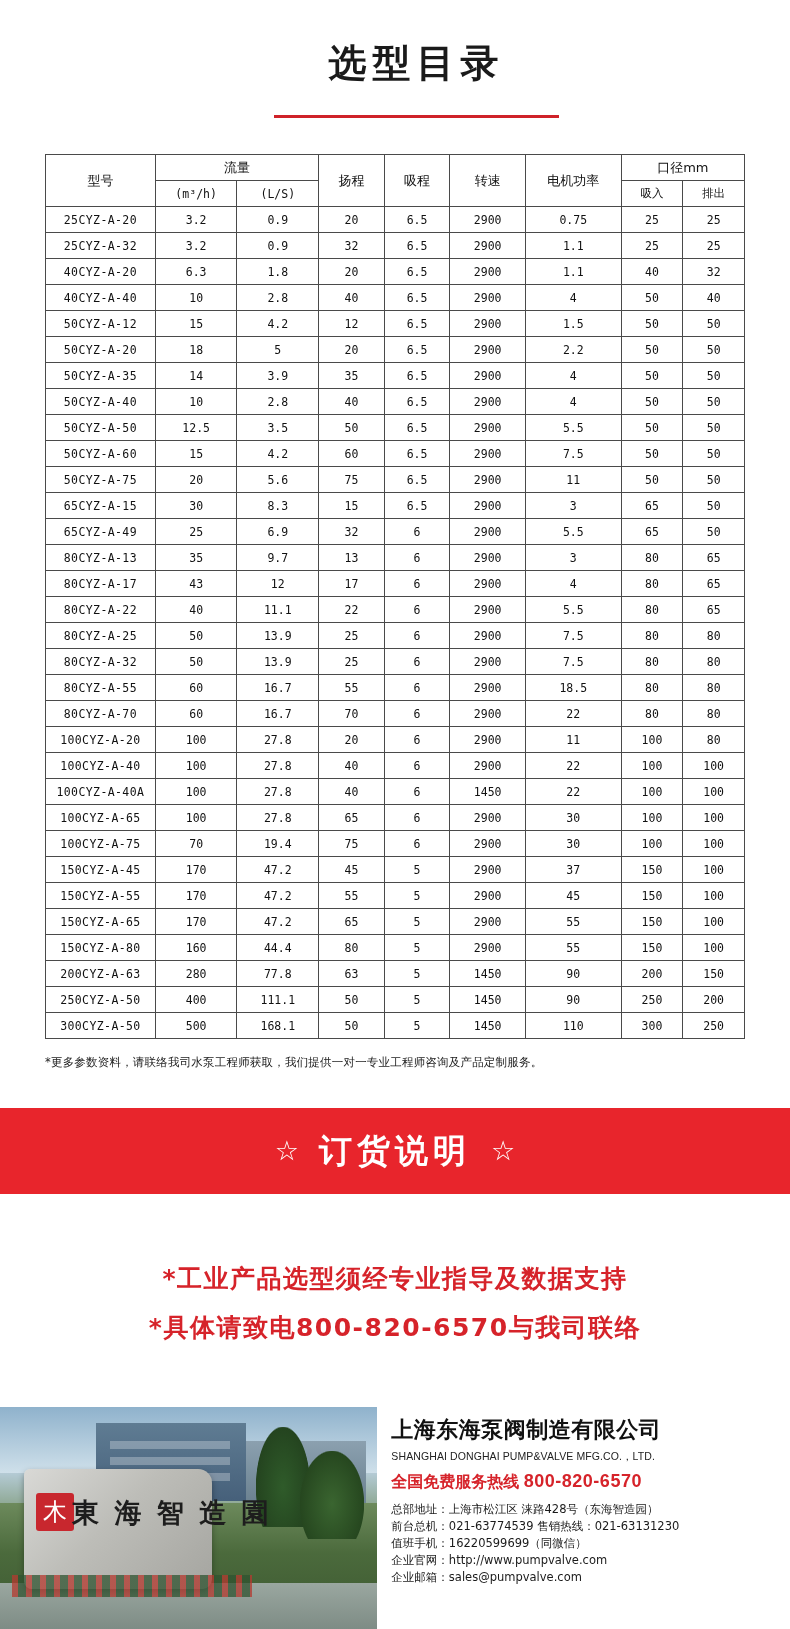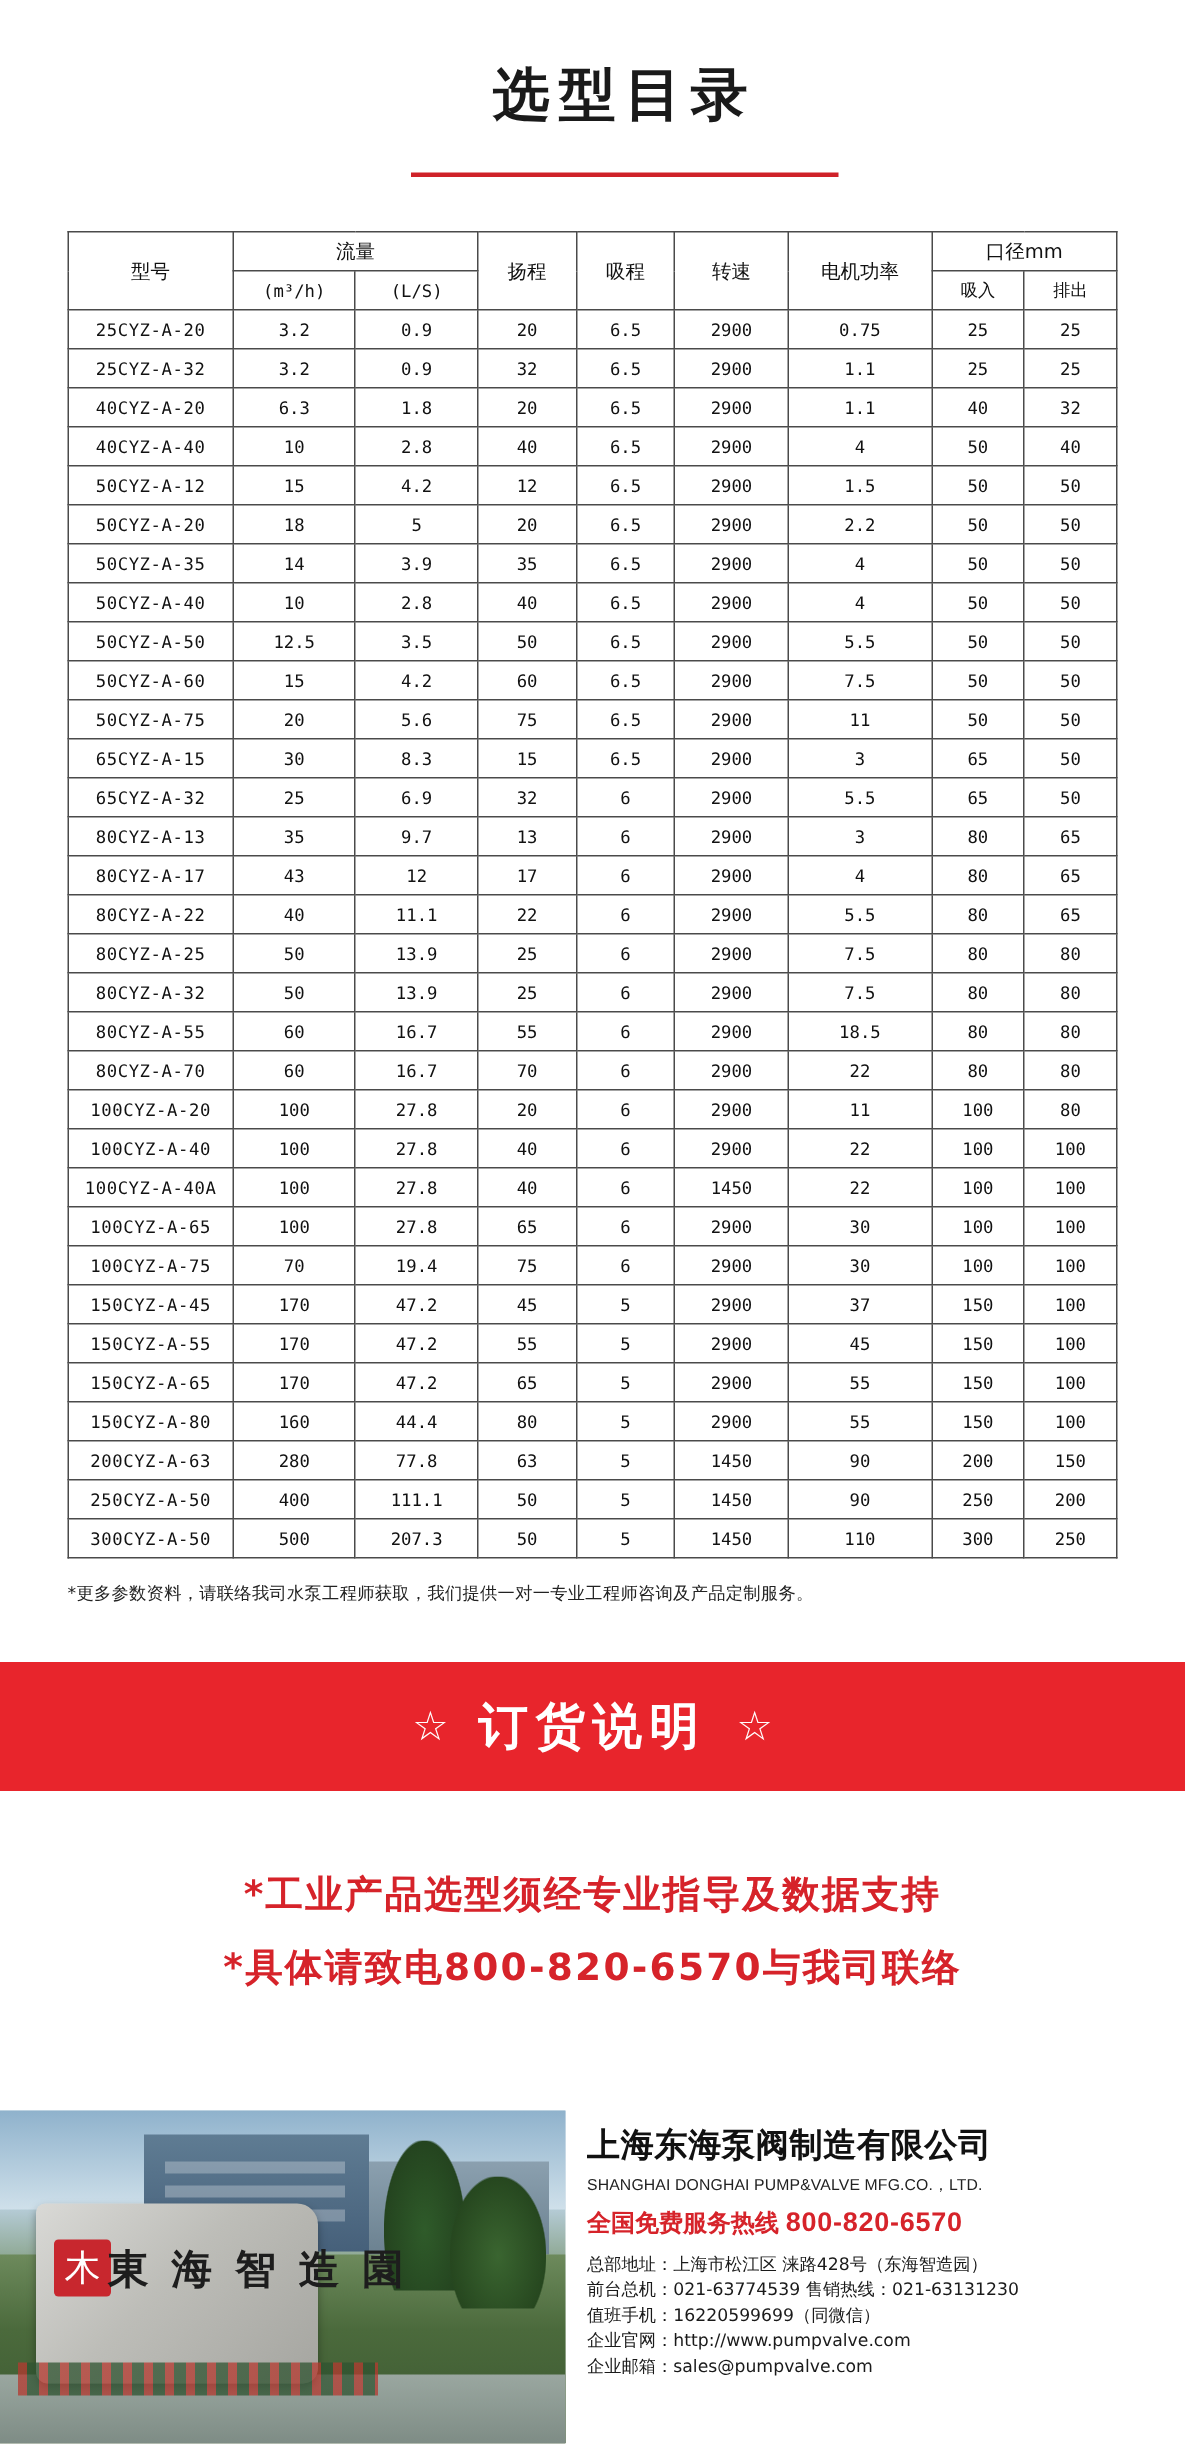--- a/index.html
+++ b/index.html
@@ -107,21 +107,21 @@
   .order-banner .otext {
     font-size: 33px;
     font-weight: bold;
     letter-spacing: 5px;
     font-family: "DejaVu Sans", "Liberation Sans", sans-serif;
   }
 
   
   .notice {
     text-align: center;
-    margin-top: 52px;
+    margin-top: 68px;
   }
   .notice .line {
     font-size: 25px;
     font-weight: bold;
     color: #d6232a;
     letter-spacing: 1.5px;
     font-family: "DejaVu Sans", "Liberation Sans", sans-serif;
     margin-bottom: 16px;
   }
 
@@ -407,21 +407,21 @@
           <td>30</td>
           <td>8.3</td>
           <td>15</td>
           <td>6.5</td>
           <td>2900</td>
           <td>3</td>
           <td>65</td>
           <td>50</td>
         </tr>
         <tr>
-          <td class="model">65CYZ-A-32</td>
+          <td class="model">65CYZ-A-49</td>
           <td>25</td>
           <td>6.9</td>
           <td>32</td>
           <td>6</td>
           <td>2900</td>
           <td>5.5</td>
           <td>65</td>
           <td>50</td>
         </tr>
         <tr>
@@ -618,21 +618,21 @@
           <td>50</td>
           <td>5</td>
           <td>1450</td>
           <td>90</td>
           <td>250</td>
           <td>200</td>
         </tr>
         <tr>
           <td class="model">300CYZ-A-50</td>
           <td>500</td>
-          <td>207.3</td>
+          <td>168.1</td>
           <td>50</td>
           <td>5</td>
           <td>1450</td>
           <td>110</td>
           <td>300</td>
           <td>250</td>
         </tr>
       </tbody>
   </table>
 </div>

